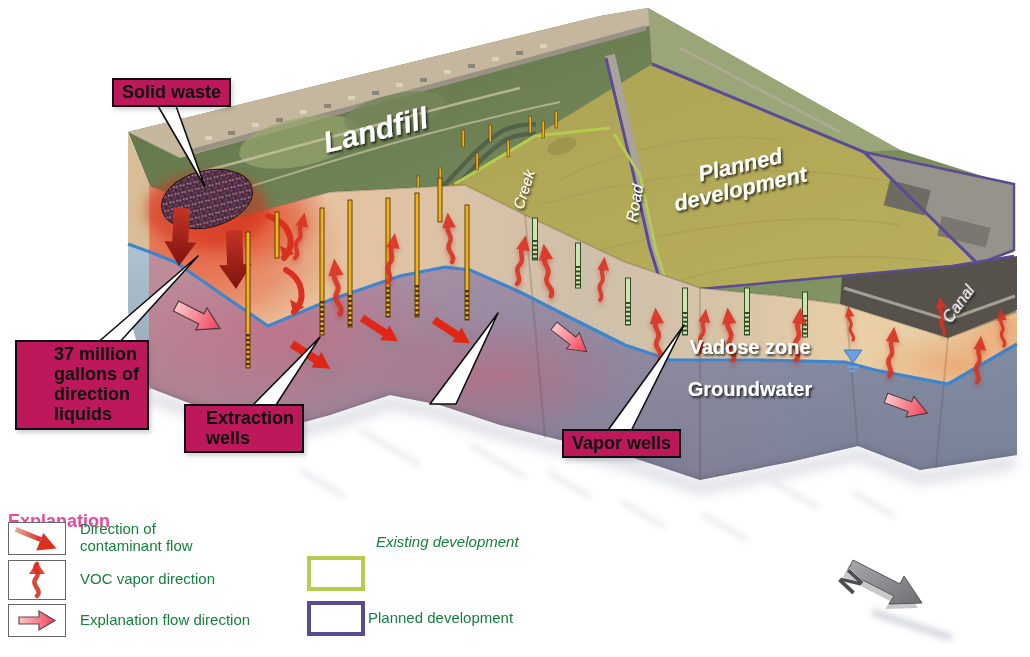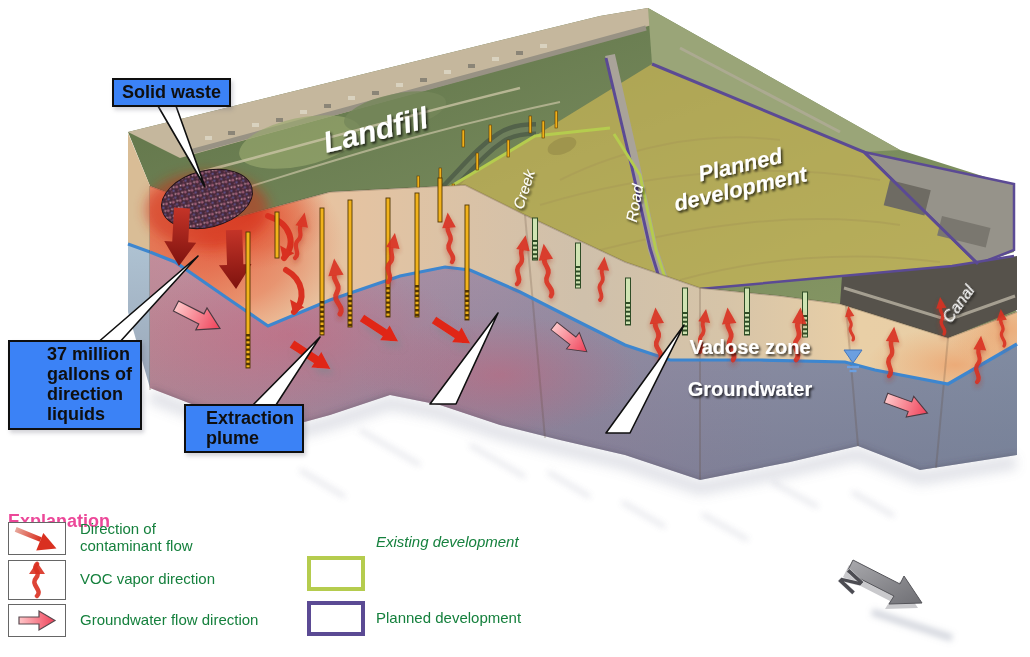--- a/index.html
+++ b/index.html
@@ -1,18 +1,18 @@
 <!DOCTYPE html>
 <html><head>
 <meta charset="utf-8">
 <style>
   html,body{margin:0;padding:0;background:#ffffff;font-family:"Liberation Sans",sans-serif;}
   .stage{position:relative;width:1030px;height:657px;background:#fff;overflow:hidden;}
   .stage svg{position:absolute;left:0;top:0;}
-  .callout{position:absolute;background:#3b82f6;border:2px solid #0f0f0f;color:#0f0f0f;
+  .callout{position:absolute;background:#be185d;border:2px solid #0f0f0f;color:#0f0f0f;
            font-weight:bold;font-size:18px;line-height:1.12;padding:2px 8px 3px 8px;
            box-shadow:2px 3px 4px rgba(110,110,125,.30);white-space:nowrap;}
   .legend-title{position:absolute;left:8px;top:511px;font-size:18px;font-weight:bold;color:#ec4899;}
   .sym-box{position:absolute;width:56px;height:31px;background:#fff;border:1.5px solid #666;}
   .leg-label{position:absolute;font-size:15px;color:#15803d;line-height:1.1;}
   .area-box{position:absolute;width:50px;height:27px;background:#fff;}
   .area-existing{border:4px solid #b5cc4e;}
   .area-planned{border:4px solid #5b4a94;}
 </style>
 </head>
@@ -399,29 +399,32 @@
   <path d="M872,612 L952,638" stroke="#8d93a8" stroke-opacity=".4" stroke-width="7" filter="url(#fB3)"></path>
   <polygon points="849,565 896,589 900,581 918,608 885,609 890,601 843,577" fill="#c9c9cc"></polygon>
   <polygon points="853,560 900,584 904,576 922,603 889,604 894,596 847,572" fill="url(#gGray)" stroke="#55555a" stroke-width="1"></polygon>
   <text transform="translate(858,588) rotate(-47)" text-anchor="middle" font-size="28" font-weight="bold" fill="#4c4c52" stroke="#e3e3e6" stroke-width=".8" style="paint-order:stroke">N</text>
 </g>
 </svg>
 
 <div class="callout" style="left:112px;top:78px;">
   <span>Solid waste</span>
 </div>
-<div class="callout" style="left:8px;top:340px;padding-left:37px;">
+<div class="callout" style="left:15px;top:340px;padding-left:37px;">
   <div>37 million</div>
   <div>gallons of</div>
   <div>direction</div>
   <div>liquids</div>
 </div>
 <div class="callout" style="left:184px;top:404px;padding-left:20px;">
   <div>Extraction</div>
-  <div>plume</div>
+  <div>wells</div>
+</div>
+<div class="callout" style="left:562px;top:429px;">
+  <span>Vapor wells</span>
 </div>
 
 <div>
   <div class="legend-title">Explanation</div>
 
   <div class="sym-box" style="left:8px;top:522px;">
     <svg width="56" height="31" viewBox="0 0 56 31">
       <g transform="rotate(22 28 15)">
         <rect x="5" y="12.5" width="27" height="5" fill="url(#gLegRed)"></rect>
         <polygon points="32,8 32,27 50,17.5" fill="#d93020"></polygon>
@@ -442,26 +445,26 @@
   <div class="leg-label" style="left:80px;top:571px;">
     <div>VOC vapor direction</div>
   </div>
 
   <div class="sym-box" style="left:8px;top:604px;">
     <svg width="56" height="31" viewBox="0 0 56 31">
       <path d="M10,12 L30,12 L30,6 L46,15.5 L30,25 L30,19 L10,19 Z" fill="url(#gPink)" stroke="#5a4a50" stroke-width="1.2"></path>
     </svg>
   </div>
   <div class="leg-label" style="left:80px;top:612px;">
-    <div>Groundwater flow direction</div>
+    <div>Explanation flow direction</div>
   </div>
 
   <div class="area-box area-existing" style="left:307px;top:556px;"></div>
   <div class="leg-label" style="left:376px;top:534px;font-style:italic;">
     <div>Existing development</div>
   </div>
 
   <div class="area-box area-planned" style="left:307px;top:601px;"></div>
-  <div class="leg-label" style="left:376px;top:610px;">
+  <div class="leg-label" style="left:368px;top:610px;">
     <div>Planned development</div>
   </div>
 </div>
 </div>
 
 </body></html>

